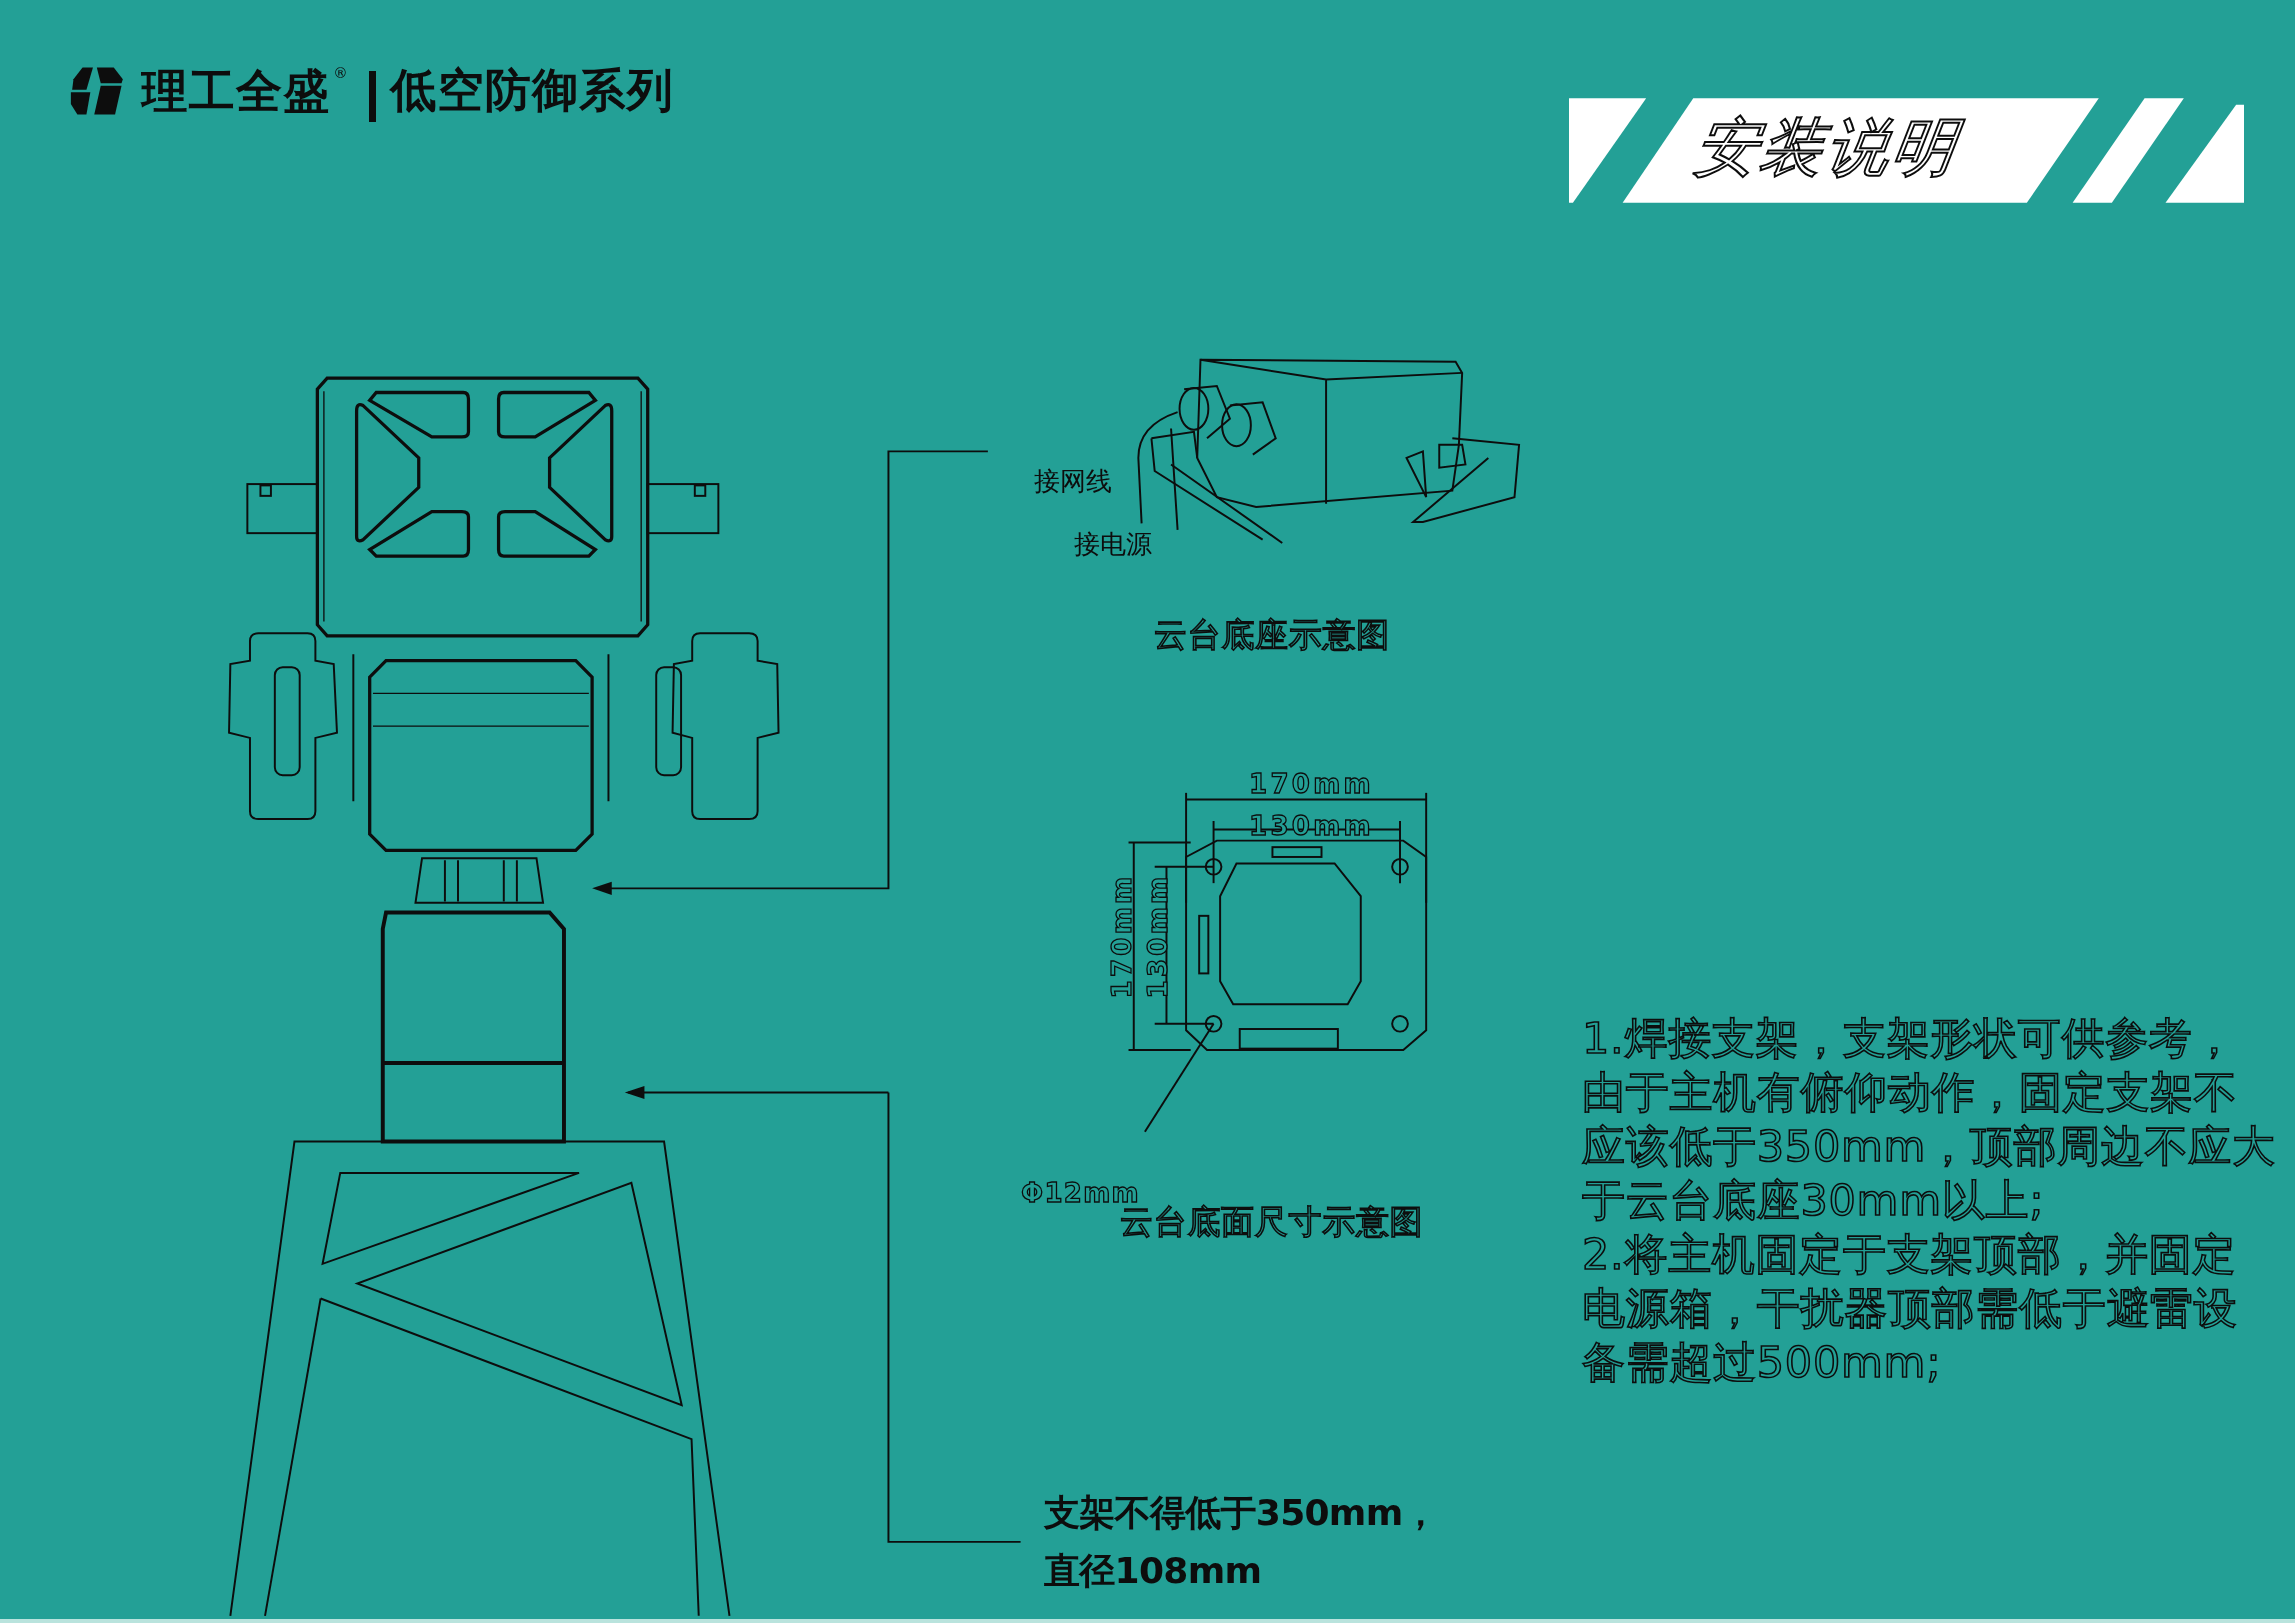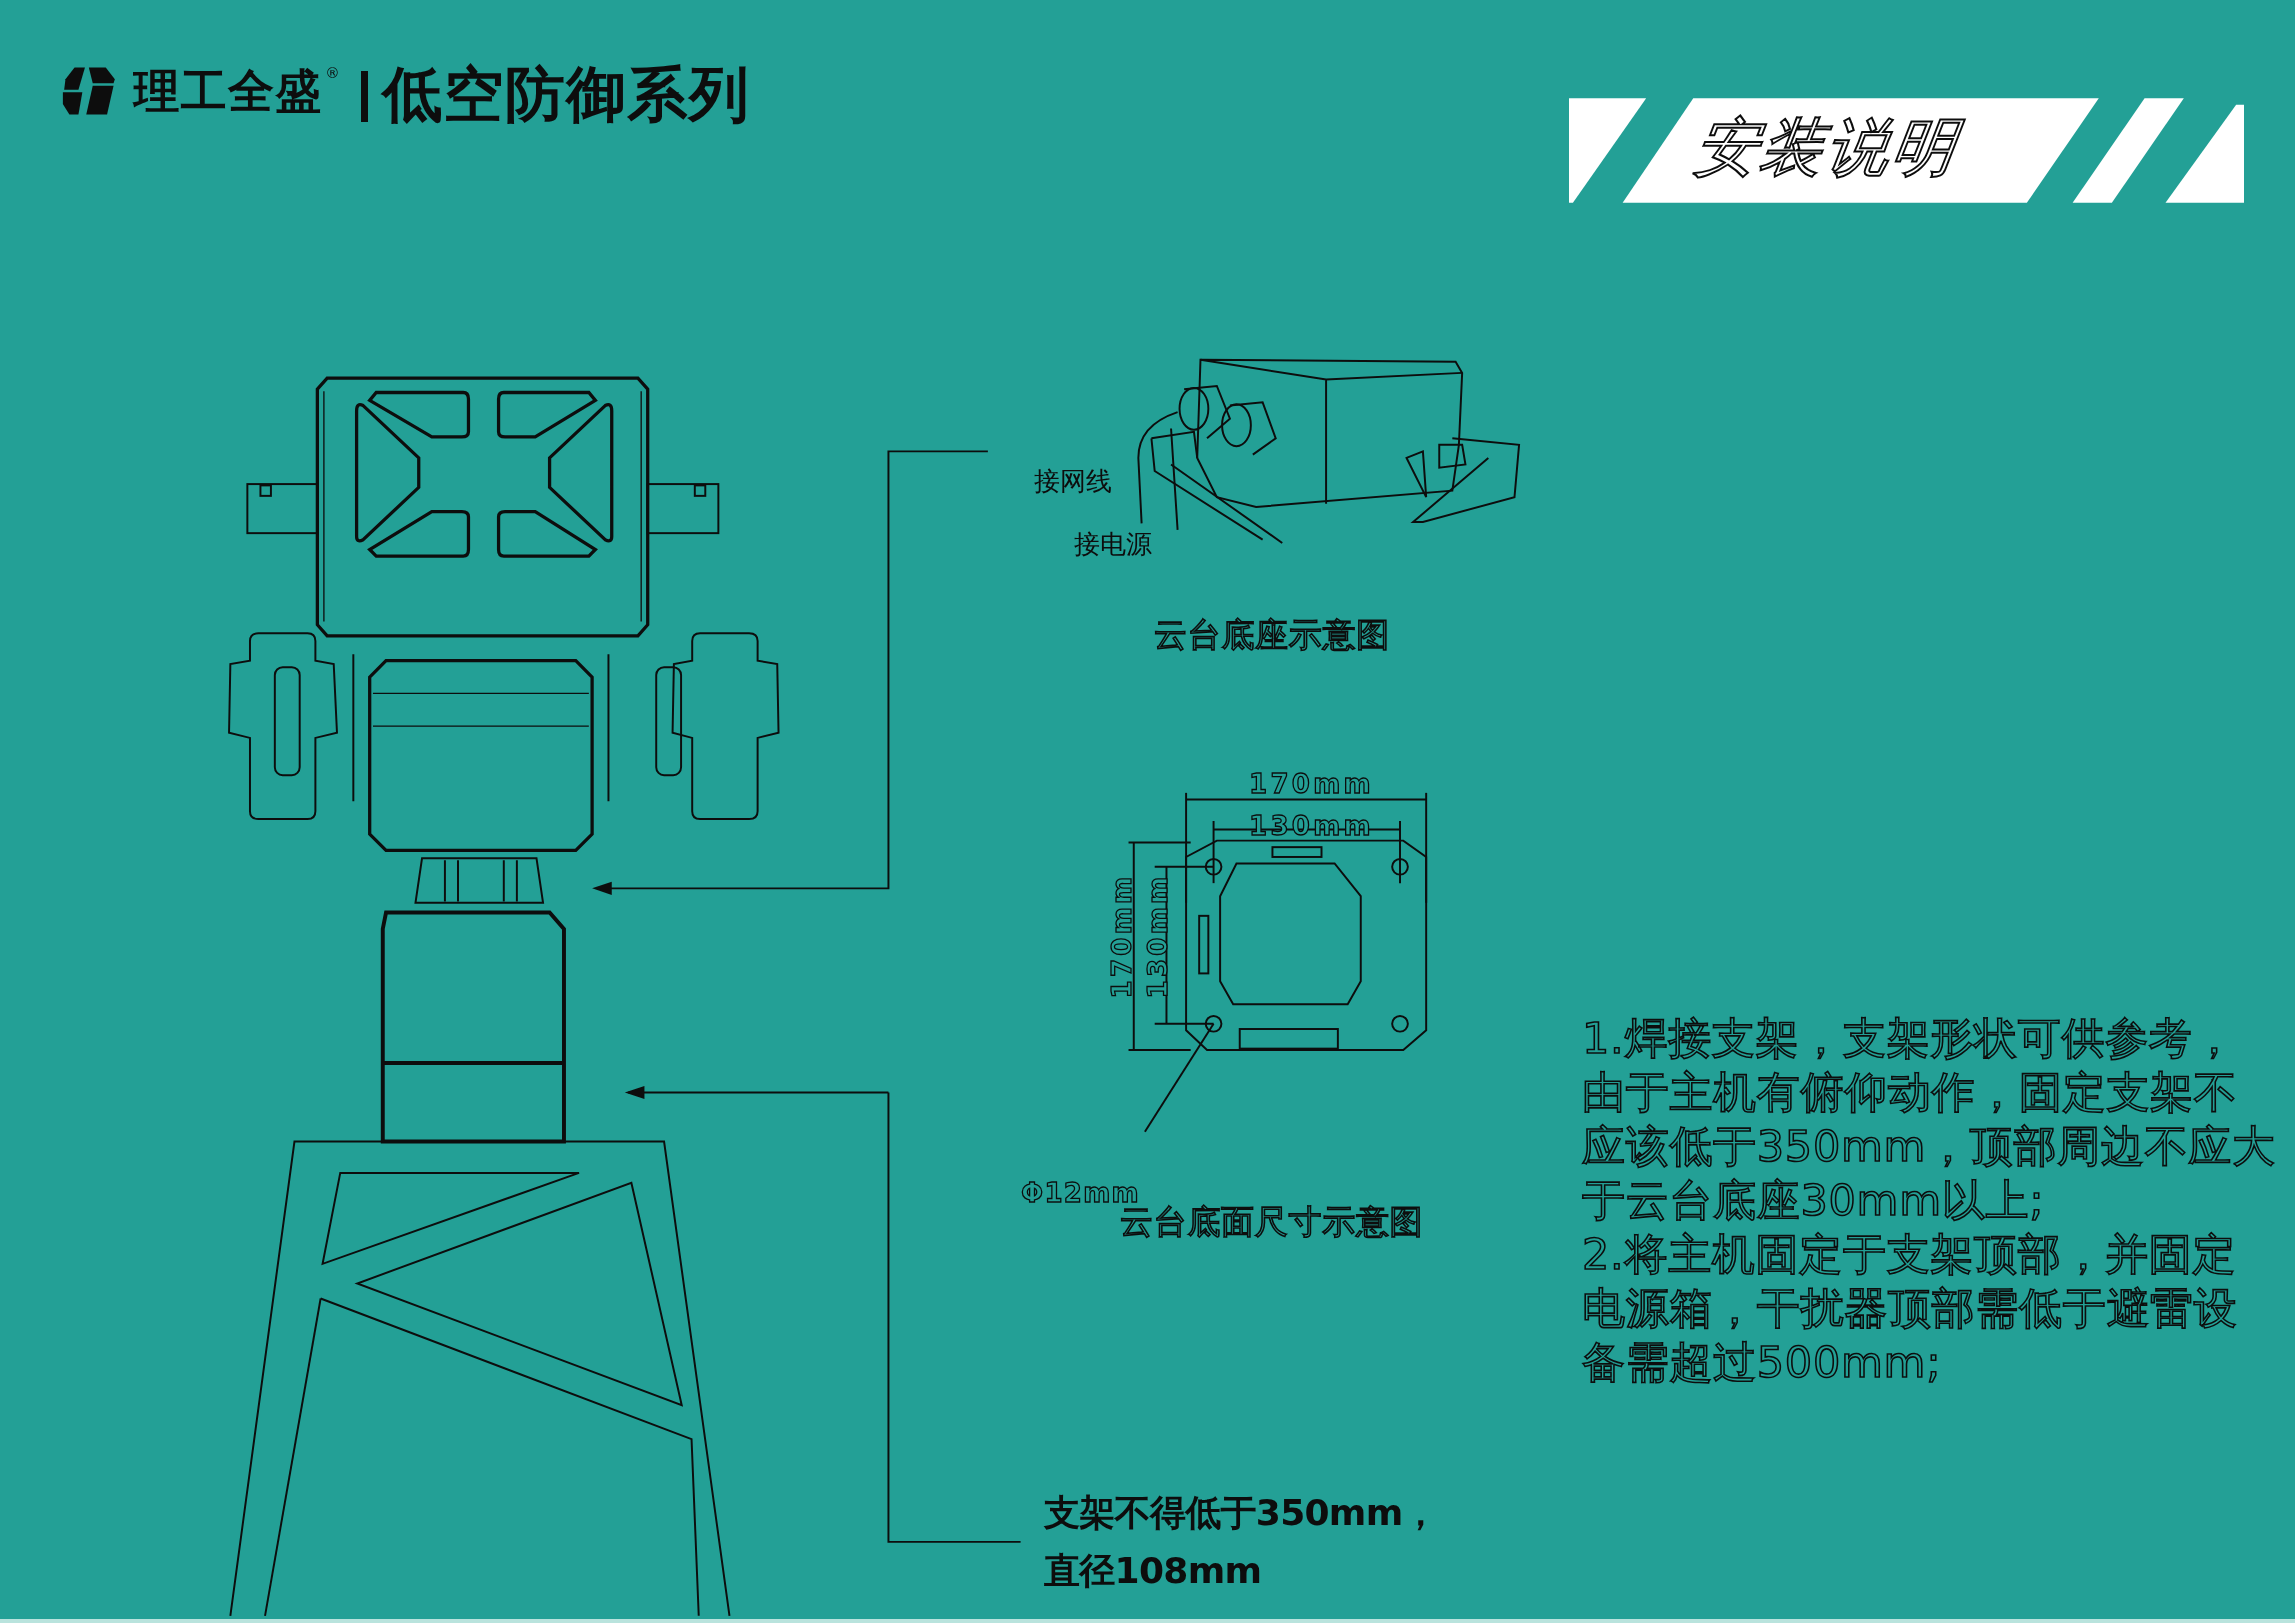--- a/index.html
+++ b/index.html
@@ -2,26 +2,26 @@
 <html style="font-size:10.5px"><head>
 <meta charset="utf-8">
 <style>
   html, body { margin:0; padding:0; }
   body { width:2295px; height:1623px; background:#23a096; position:relative; overflow:hidden;
          font-family:"DejaVu Sans", "Liberation Sans", sans-serif; color:#0d0d0d; }
   .abs { position:absolute; }
   .bottom-strip { left:0; bottom:0; width:2295px; height:3.9px; background:#b9e3dd; }
 
   
-  .brand { left:60px; top:60px; height:62px; display:flex; align-items:center; }
+  .brand { left:68px; top:60px; height:62px; display:flex; align-items:center; }
   .brand-logo { width:59px; height:52px; margin-right:14.4px; }
   .brand-name { font-size:46px; font-weight:bold; letter-spacing:1.3px; line-height:1; }
   .brand-reg { font-size:14.4px; vertical-align:top; position:relative; top:-18.3px; margin-left:2.6px; }
   .brand-sep { width:7.2px; height:51px; background:#0d0d0d; margin:0 14.4px 0 21px; position:relative; top:5.2px; }
-  .brand-series { font-size:60px; font-weight:bold; letter-spacing:1.3px; line-height:1; position:relative; top:2.6px; }
+  .brand-series { font-size:46px; font-weight:bold; letter-spacing:1.3px; line-height:1; position:relative; top:2.6px;font-family:Liberation Mono, monospace; }
 
   
   .banner { left:1569px; top:98px; width:675px; height:105px; }
   .banner-title { left:1695px; top:110px; font-size:63px; font-style:italic; color:#fff;
                   -webkit-text-stroke:2px #0d0d0d; letter-spacing:2.6px; line-height:1.2; transform:skewX(-8deg); }
 
   
   .label-sm { font-size:26px; font-weight:normal; line-height:1; }
   .caption { font-size:33px; letter-spacing:0.7px; line-height:1; color:#23a096; -webkit-text-stroke:1.6px #0d0d0d; }
   .dim { font-size:26px; letter-spacing:3.3px; font-weight:bold; line-height:1; color:#23a096; -webkit-text-stroke:1.3px #0d0d0d; }

